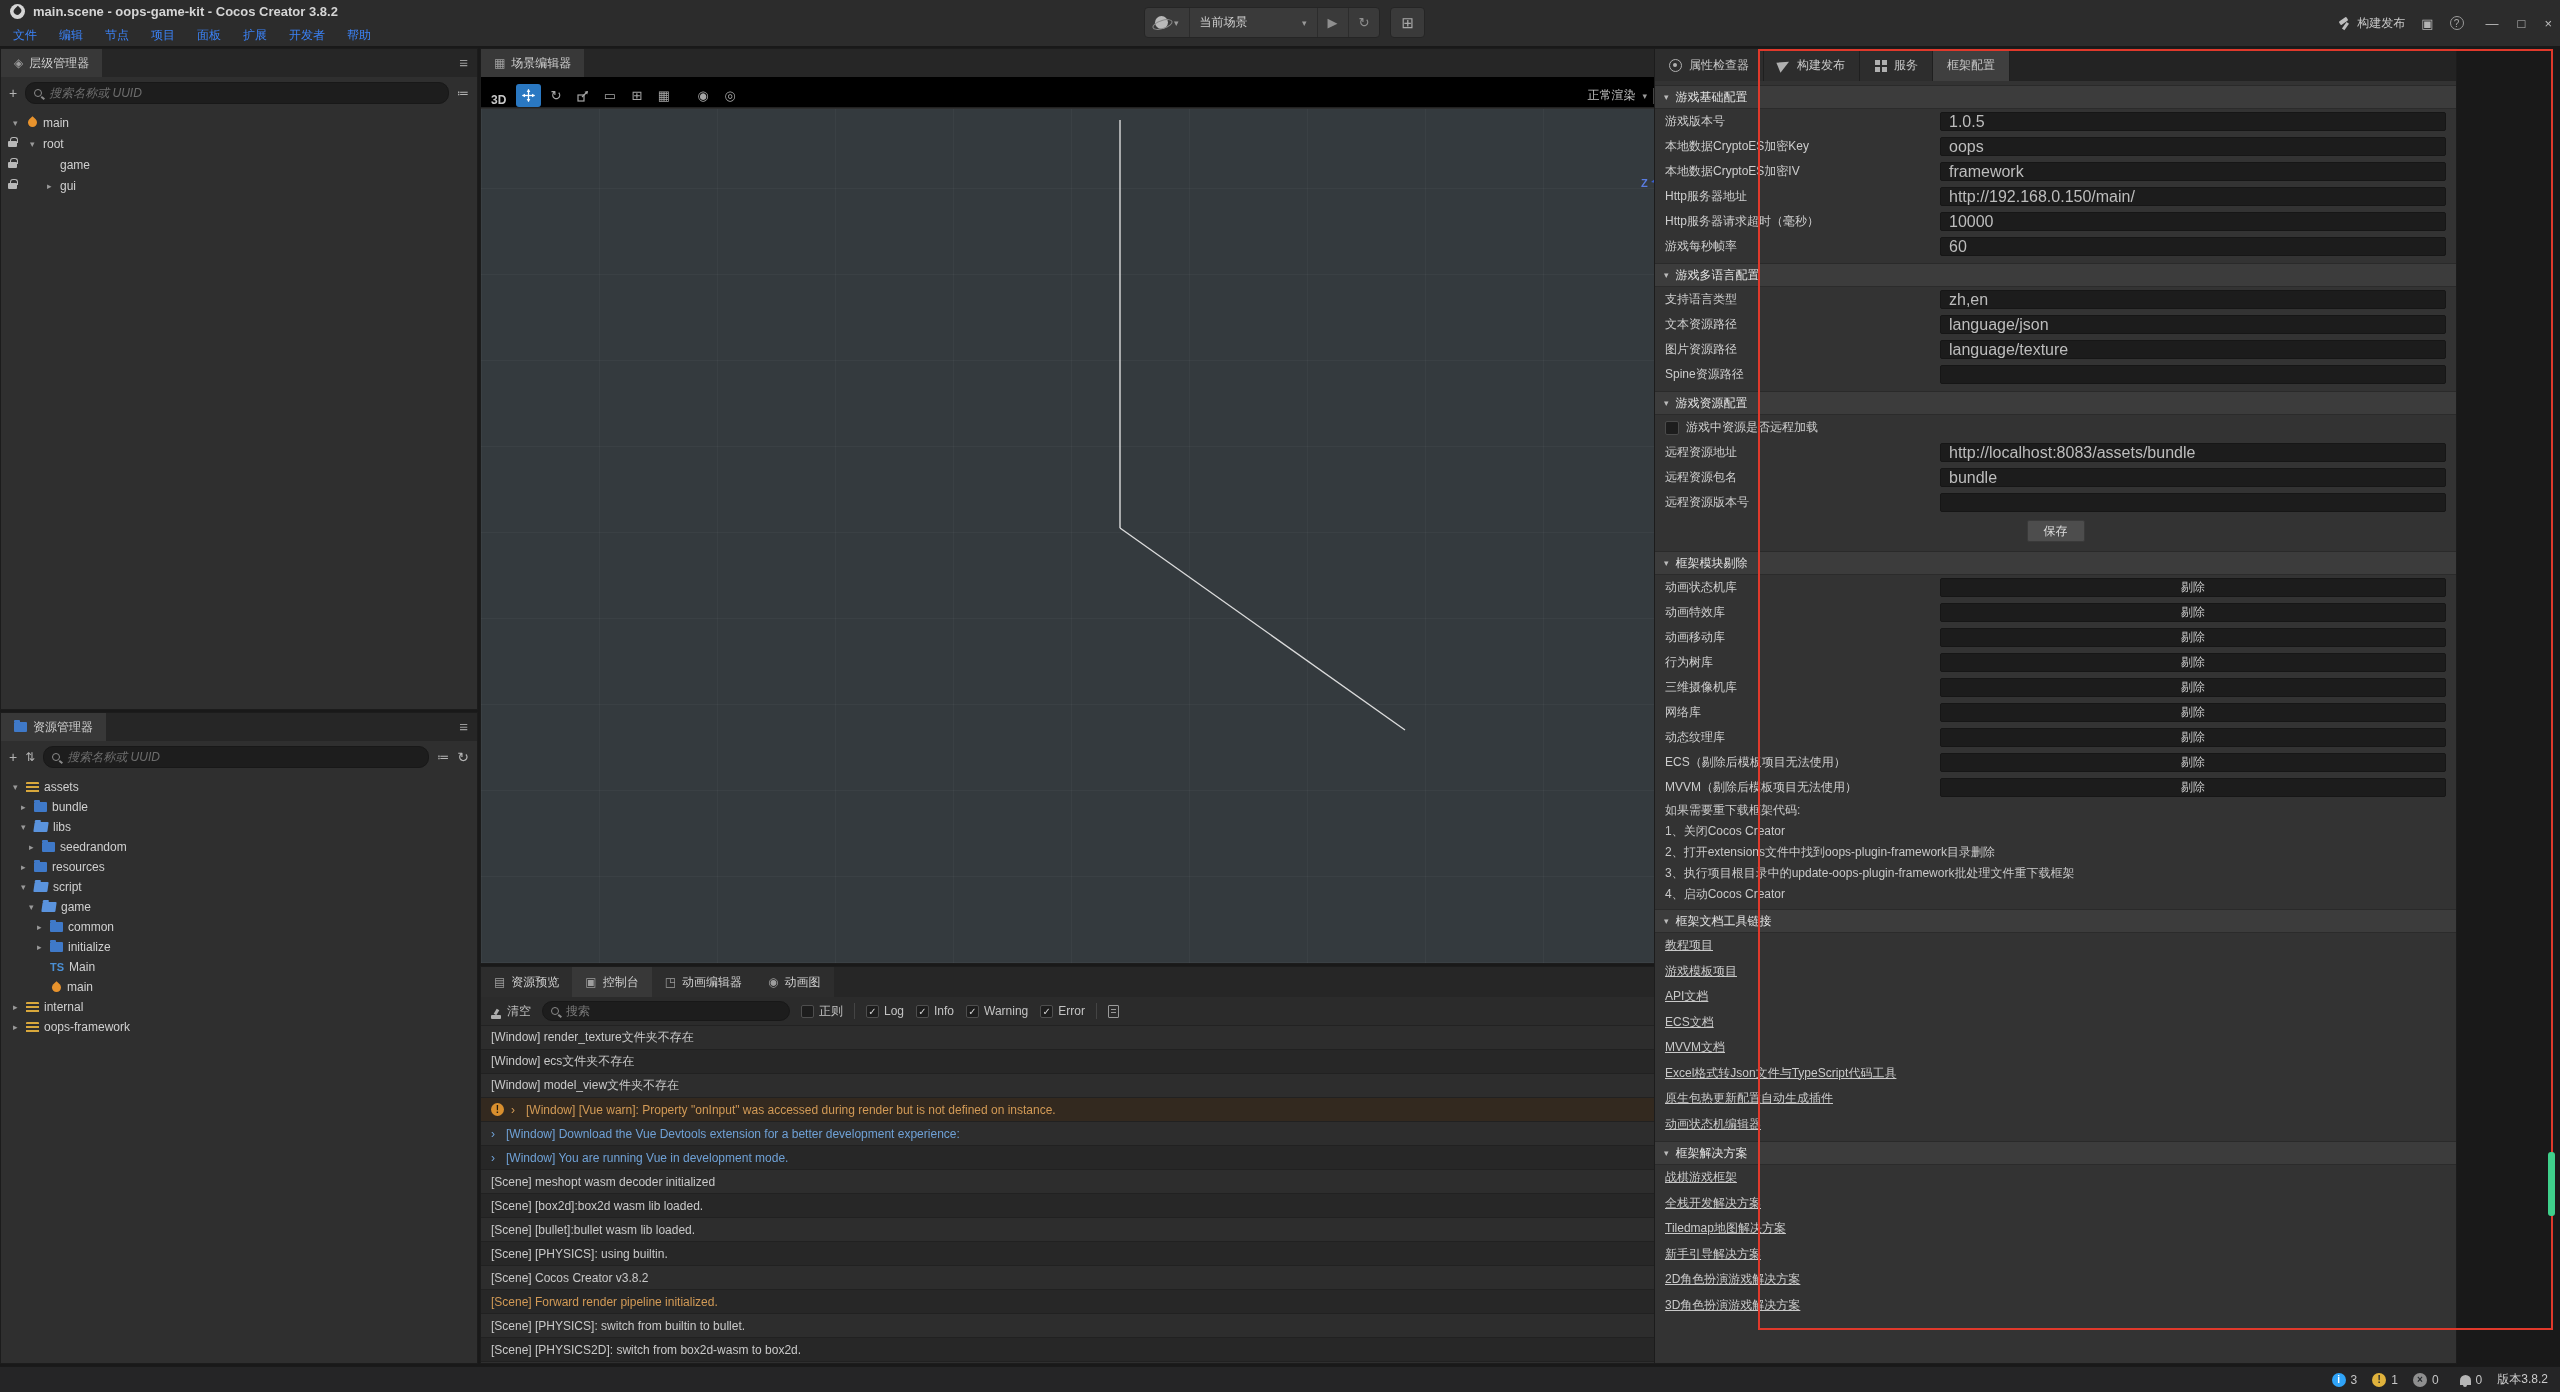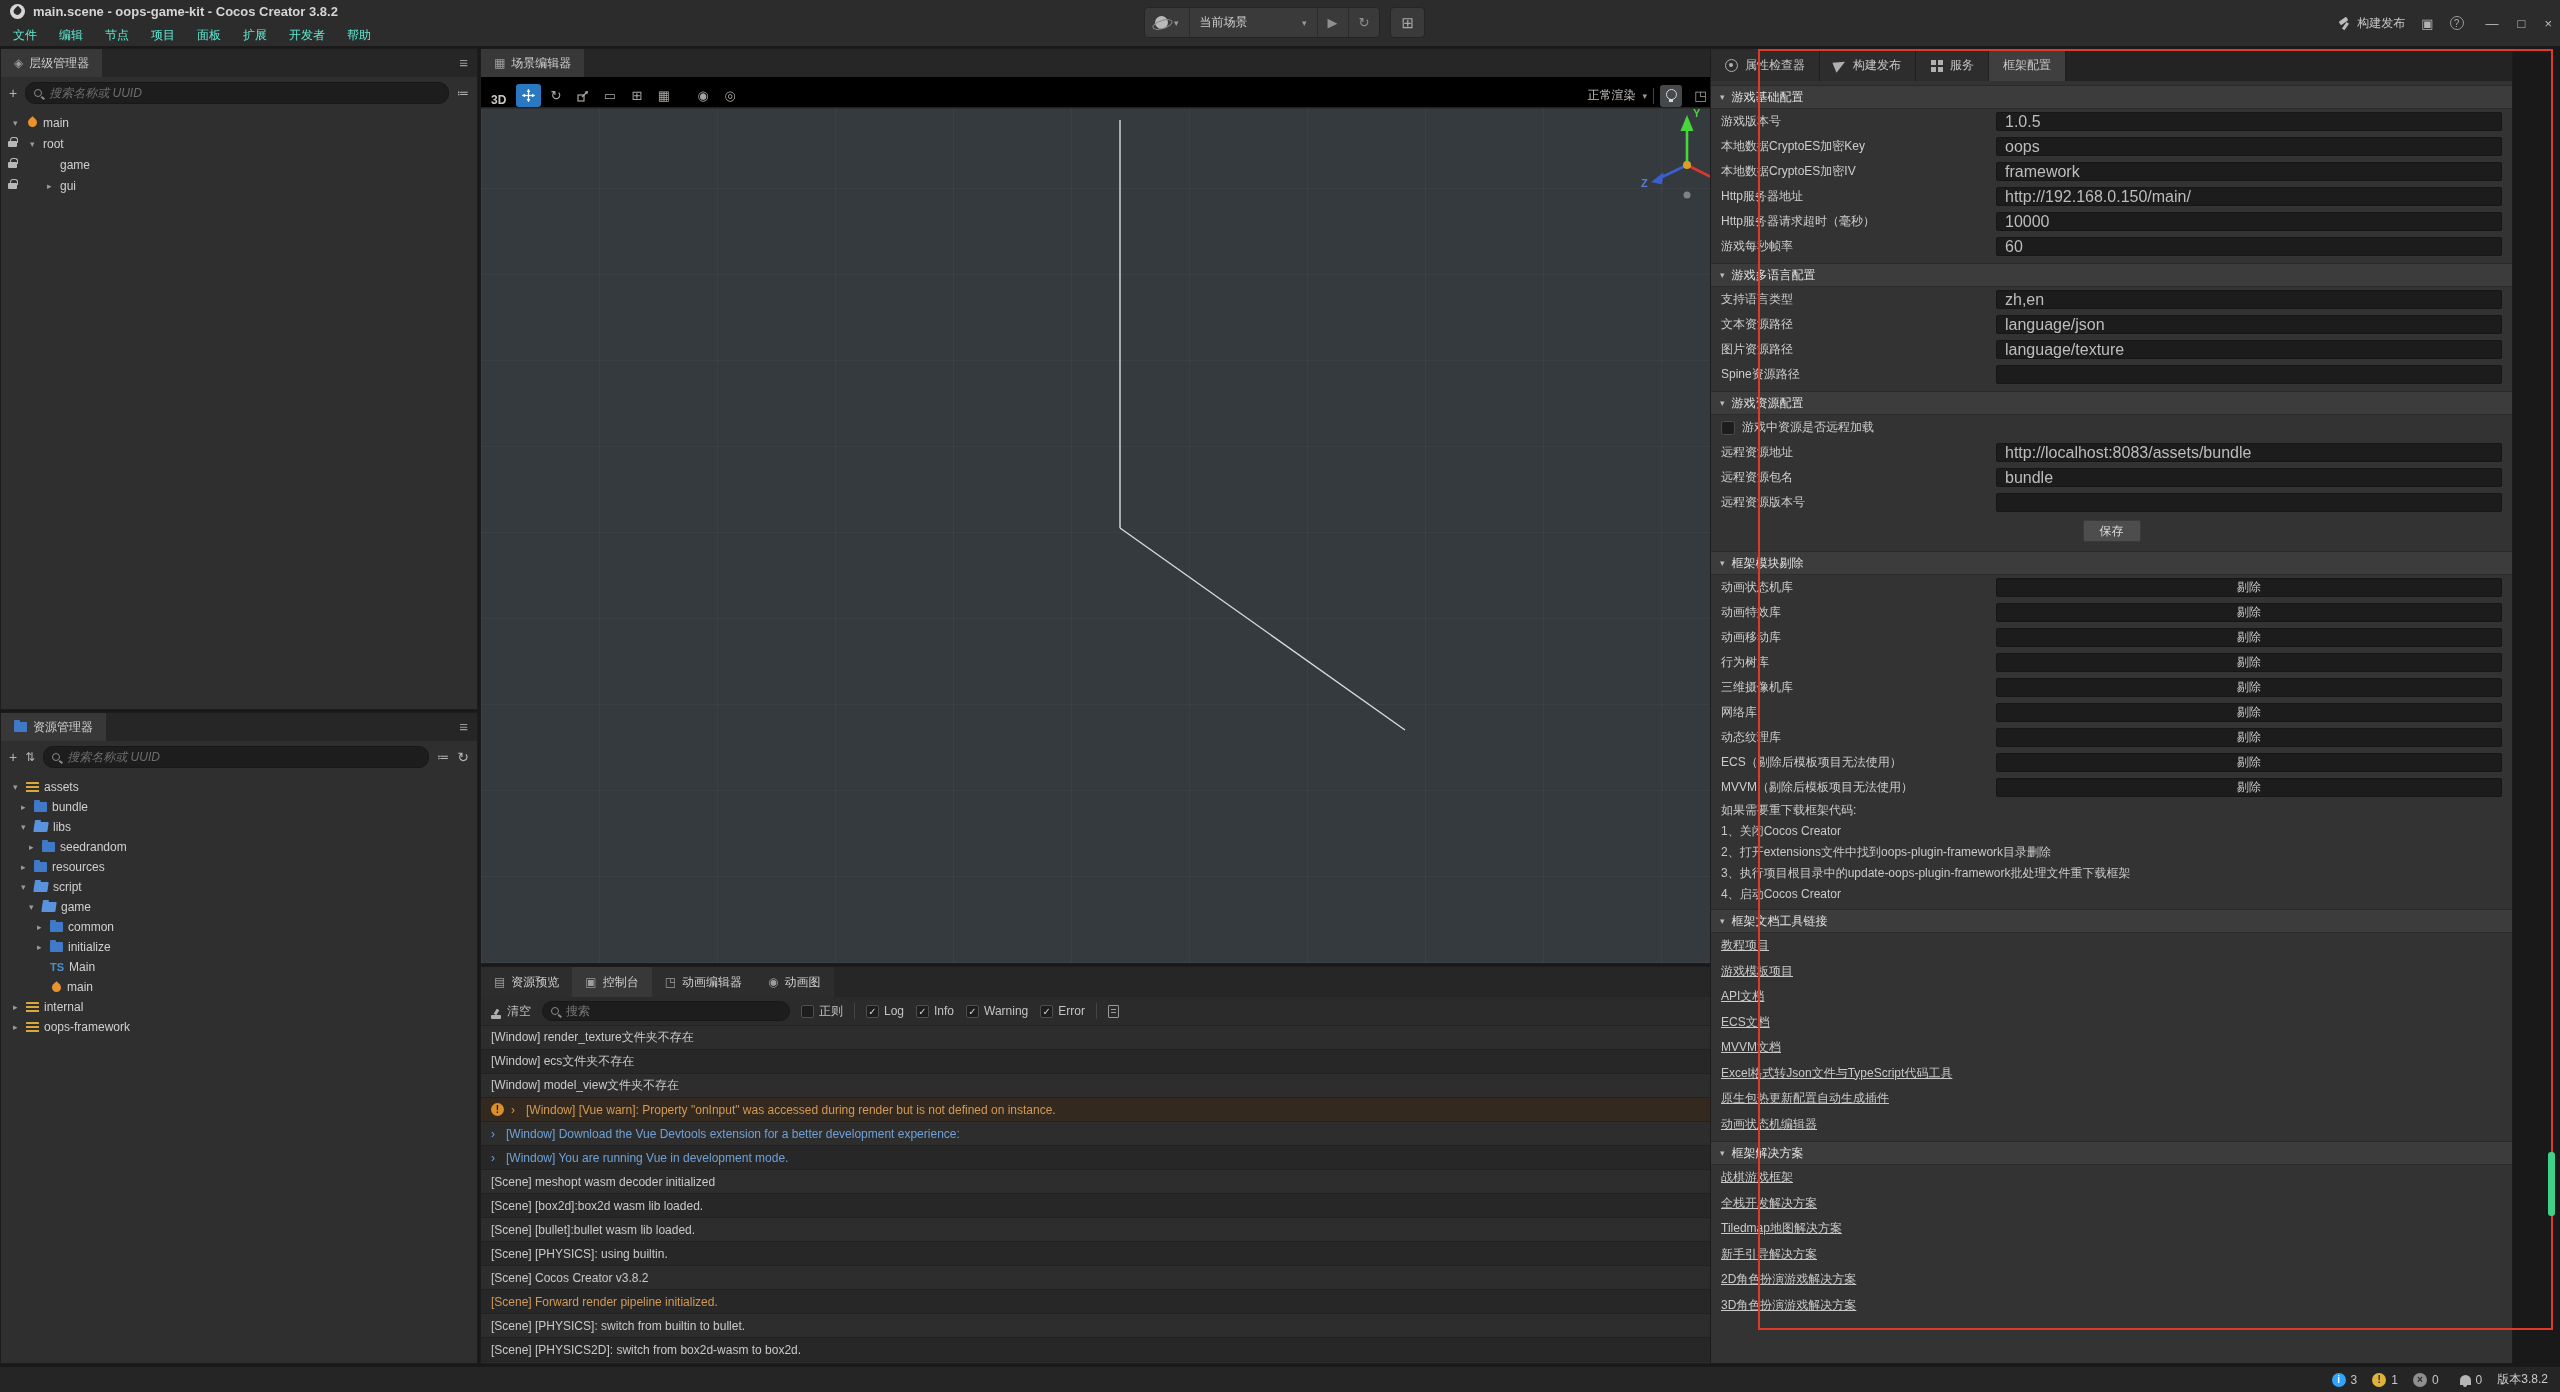--- a/index.html
+++ b/index.html
@@ -6,21 +6,21 @@
   html,body{background:#141414}
   .app{position:relative;width:2560px;height:1392px;background:#191919;
        font-family:"Liberation Sans","DejaVu Sans",sans-serif;font-size:12px;color:#cccccc;overflow:hidden}
 
   
   .titlebar{position:absolute;left:0;top:0;width:2560px;height:46px;background:#2c2c2c}
   .tb-title{position:absolute;left:10px;top:4px;display:flex;align-items:center;gap:8px;color:#d5d5d5;font-size:13px;font-weight:bold}
   .logo{width:15px;height:15px;border-radius:50%;background:#d6d6d6;position:relative}
   .logo::after{content:'';position:absolute;left:4px;top:3px;width:7px;height:8px;background:#2c2c2c;border-radius:0 50% 50% 50%;transform:rotate(45deg)}
   .menubar{position:absolute;left:2px;top:25px;height:20px;display:flex}
-  .menu{padding:0 11px;line-height:20px;color:#5eead4;cursor:default}
+  .menu{padding:0 11px;line-height:20px;color:#3b82f6;cursor:default}
   .center-toolbar{position:absolute;left:1144px;top:7px;height:31px;display:flex;gap:10px;align-items:center}
   .tool-group{display:flex;align-items:stretch;background:#3a3a3a;border:1px solid #252525;border-radius:4px;height:31px;overflow:hidden}
   .tg-btn{display:flex;align-items:center;gap:6px;padding:0 10px;color:#b9b9b9}
   .tg-btn + .tg-btn{border-left:1px solid #2c2c2c}
   .chev{font-size:9px;color:#9a9a9a}
   .i-planet{width:13px;height:13px;border-radius:50%;background:#b9b9b9;position:relative}
   .i-planet::after{content:'';position:absolute;left:-3px;top:4px;width:19px;height:7px;border:1px solid #8a8a8a;border-radius:50%;transform:rotate(-18deg)}
   .scene-select{width:128px;justify-content:space-between;color:#cfcfcf}
   .play-glyph{color:#8f8f8f;font-size:13px}
   .i-qr{font-size:15px;color:#a8a8a8}
@@ -495,21 +495,21 @@
         </div>
         <div class="logrow ">
           <span>[Scene] [PHYSICS]: switch from builtin to bullet.</span>
         </div>
         <div class="logrow ">
           <span>[Scene] [PHYSICS2D]: switch from box2d-wasm to box2d.</span>
         </div>
       </div>
   </div>
 
-  <div class="panel" style="left:1710px;top:48px;width:803px;height:1316px">
+  <div class="panel" style="left:1654px;top:48px;width:803px;height:1316px">
     <div class="insp-tabs" id="inspector-tabs">
         <div class="itab">
           <span class="i-inspect"></span>
           <span>属性检查器</span>
         </div>
         <div class="itab">
           <span class="i-plane"></span>
           <span>构建发布</span>
         </div>
         <div class="itab">

